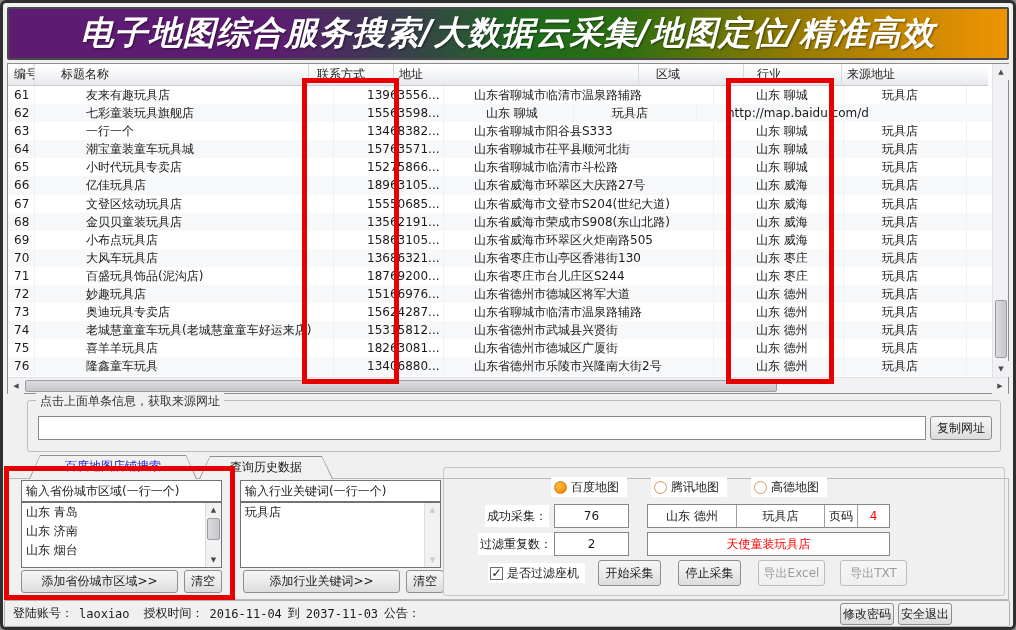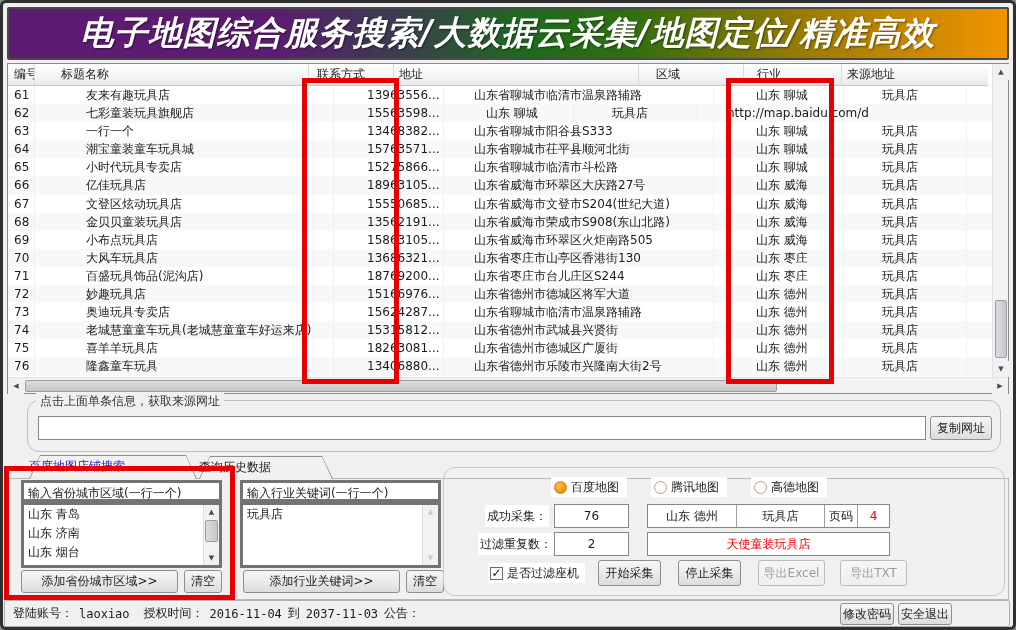--- a/index.html
+++ b/index.html
@@ -34,38 +34,38 @@
   .vscroll { position:absolute; right:0; top:0; bottom:16px; width:16px; background:#f2f2f4; border-left:1px solid #e2e2e4; }
   .hscroll { position:absolute; left:0; right:0; bottom:0; height:16px; background:#f2f2f4; border-top:1px solid #e2e2e4; }
   .sbtn { position:absolute; width:16px; height:16px; background:#f1f1f3; display:flex; align-items:center; justify-content:center; font-size:7px; color:#4a4a4a; }
   .vthumb { position:absolute; left:2px; width:12px; background:linear-gradient(90deg,#dcdcde,#c6c6ca); border:1px solid #9c9ca2; border-radius:2px; }
   .hthumb { position:absolute; top:2px; height:12px; background:linear-gradient(#dcdcde,#c6c6ca); border:1px solid #9c9ca2; border-radius:2px; }
 
   
   .redbox { position:absolute; border:5px solid #e60000; pointer-events:none; z-index:30; }
 
   
-  .groupbox { position:absolute; border:1px solid #bdbdbd; border-radius:12px; }
+  .groupbox { position:absolute; border:1px solid #bdbdbd; border-radius:3px; }
   .grouplabel { position:absolute; top:-8px; left:8px; background:#f0f0f0; padding:0 4px; color:#333; }
   .urlinput { position:absolute; left:10px; top:15px; width:888px; height:24px; border:1px solid #828790; background:#fff; }
   .copybtn { position:absolute; right:8px; top:15px; width:62px; height:24px; }
 
   .btn { display:flex; align-items:center; justify-content:center; background:linear-gradient(#f6f6f6,#ececec 45%,#dcdcdc); border:1px solid #8e8e8e; border-radius:3px; color:#1a1a1a; cursor:default; }
   .btn.disabled { background:linear-gradient(#f6f6f6,#efefef); border-color:#bcbcbc; color:#9b9b9b; }
 
   
   .tab { position:absolute; height:23px; z-index:5; }
   .tab .bg { position:absolute; inset:0; clip-path:polygon(11px 0,calc(100% - 11px) 0,100% 100%,0 100%); background:#8f8f8f; }
   .tab .bg::after { content:""; position:absolute; inset:1px 1px 0 1px; clip-path:polygon(10px 0,calc(100% - 10px) 0,100% 100%,0 100%); background:#f1f1f1; }
-  .tab .tlabel { position:relative; display:block; text-align:left; line-height:23px; z-index:2; }
+  .tab .tlabel { position:relative; display:block; text-align:center; line-height:23px; z-index:2; }
   .tab.active .tlabel { color:#1919cc; }
   .tabpanel { position:absolute; left:2px; top:475px; width:1004px; height:122px; border:1px solid #b9b9b9; background:#f0f0f0; }
 
   
-  .fieldbox { position:absolute; border:3px solid #737373; background:#fff; overflow:hidden; z-index:6; }
+  .fieldbox { position:absolute; border:1px solid #737373; background:#fff; overflow:hidden; z-index:6; }
   .fieldbox .hdrtext { line-height:20px; padding-left:4px; color:#222; white-space:nowrap; }
   .listline { line-height:19px; padding-left:4px; white-space:nowrap; }
   .minibar { position:absolute; right:0; top:0; bottom:0; width:16px; background:#f2f2f4; border-left:1px solid #ddd; }
   .minibar .sbtn { left:0; }
   .disabled-arrow { color:#c9c9c9 !important; }
 
   
   .radio-opt { display:inline-flex; align-items:center; background:#fff; height:20px; padding:0 8px 0 3px; margin-right:24px; }
   .radio-circle { width:13px; height:13px; border-radius:50%; background:#fff; border:1px solid #d09a62; margin-right:4px; }
   .radio-circle.sel { background:radial-gradient(circle at 38% 35%,#ffc24d,#ff9000 65%,#e07b00); border-color:#c87f35; }

